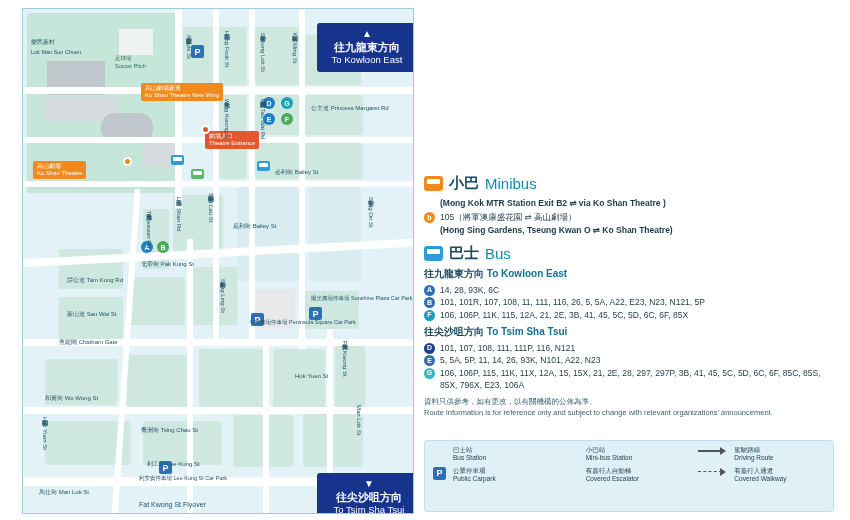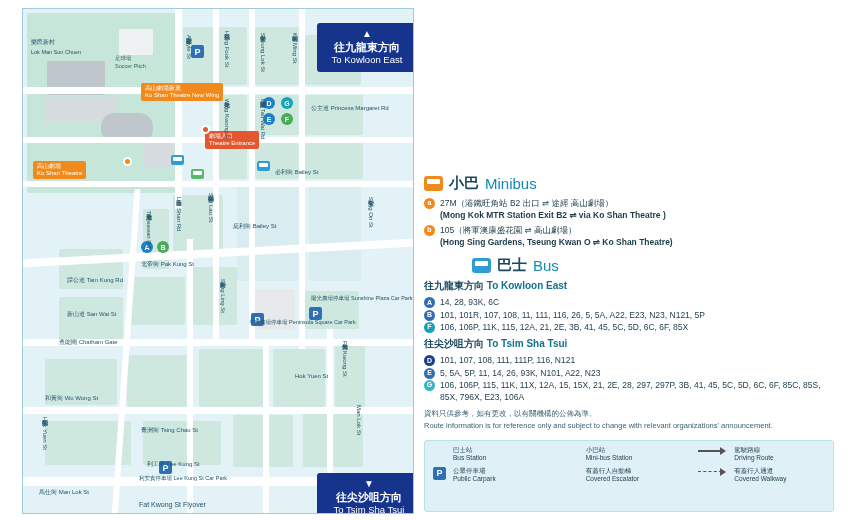--- a/index.html
+++ b/index.html
@@ -303,33 +303,29 @@
   </div>
 
   <div class="info">
 
     <div class="sec-head">
       <span class="ic mb"></span>
       <span class="sec-title-zh">小巴</span>
       <span class="sec-title-en">Minibus</span>
     </div>
 
-    <div class="row">
-      <span class="bullet">a</span>
-      <span class="txt">27M（港鐵旺角站 B2 出口 ⇌ 途經 高山劇場）</span>
-    </div>
     <div class="subrow">(Mong Kok MTR Station Exit B2 ⇌ via Ko Shan Theatre )</div>
 
     <div class="row" style="margin-top:2px;">
       <span class="bullet">b</span>
       <span class="txt">105（將軍澳康盛花園 ⇌ 高山劇場）</span>
     </div>
     <div class="subrow">(Hong Sing Gardens, Tseung Kwan O ⇌ Ko Shan Theatre)</div>
 
-    <div class="sec-head" style="margin-top:8px;margin-left:48px;">
+    <div class="sec-head" style="margin-top:8px;">
       <span class="ic bus"></span>
       <span class="sec-title-zh">巴士</span>
       <span class="sec-title-en">Bus</span>
     </div>
 
     <div class="dir-head">
       <span>往九龍東方向</span>
       <span class="en">To Kowloon East</span>
     </div>
 

